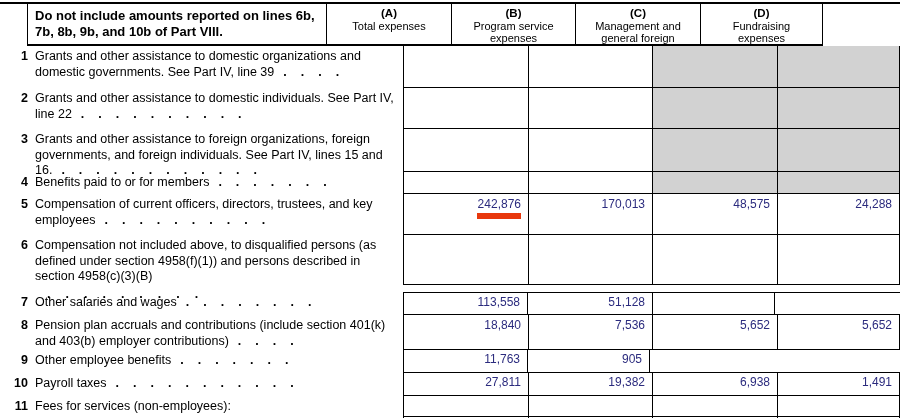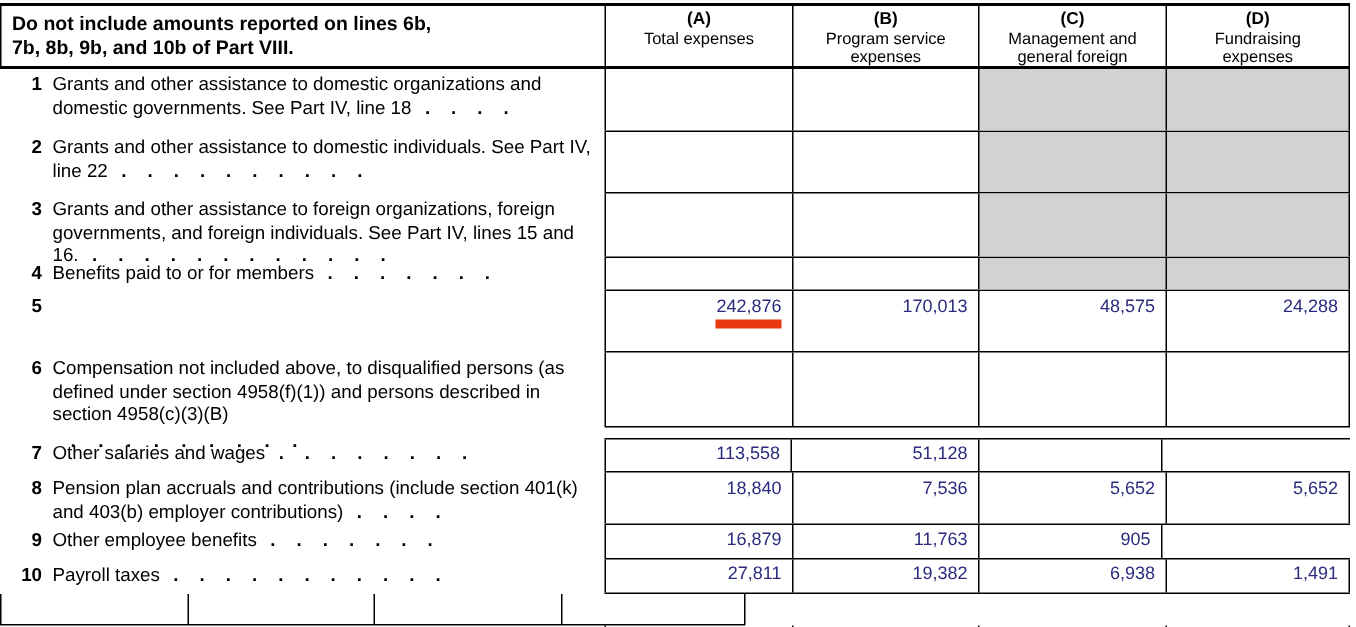--- a/index.html
+++ b/index.html
@@ -5,21 +5,21 @@
   * { box-sizing: border-box; margin: 0; padding: 0; }
   html, body { background: #fff; }
   body {
     width: 904px; height: 418px; overflow: hidden;
     font-family: "Liberation Sans", sans-serif; color: #000;
     padding-top: 2px;
   }
   .form { width: 900px; border-top: 2.5px solid #000; }
 
   
-  .hdr-row { display: flex; width: 900px; height: 42px; border-bottom: 2.5px solid #000; }
+  .hdr-row { display: flex; width: 796px; height: 42px; border-bottom: 2.5px solid #000; margin-left: 27px; }
   .hdr-desc {
     width: 403px; border-left: 1.5px solid #000;
     padding: 4px 4px 0 7px; font-weight: bold; font-size: 13px; line-height: 16px;
   }
   .hdr-grid { display: flex; width: 497px; }
   .hcell {
     border-left: 1.5px solid #000; text-align: center;
     padding-top: 3px; font-size: 11px; line-height: 12.5px; flex: none;
   }
   .hletter { display: block; font-weight: bold; font-size: 11.5px; }
@@ -76,21 +76,21 @@
       <div class="hcell cD">
         <span class="hletter">(D)</span>
         <span class="hlabel">Fundraising expenses</span>
       </div>
     </div>
   </div>
 
   <div class="row" style="height:42px">
     <div class="desc">
       <span class="num">1</span>
-      <div class="dtext"><span>Grants and other assistance to domestic organizations and domestic governments. See Part IV, line 18</span><span class="dots">....</span></div>
+      <div class="dtext"><span>Grants and other assistance to domestic organizations and domestic governments. See Part IV, line 39</span><span class="dots">....</span></div>
     </div>
     <div class="grid">
       <div class="cell cA">
           <span class="val"></span>
         </div>
       <div class="cell cB">
           <span class="val"></span>
         </div>
       <div class="cell cC shade"></div>
       <div class="cell cD shade"></div>
@@ -144,20 +144,21 @@
           <span class="val"></span>
         </div>
       <div class="cell cC shade"></div>
       <div class="cell cD shade"></div>
     </div>
   </div>
 
   <div class="row" style="height:41px">
     <div class="desc">
       <span class="num">5</span>
+      <div class="dtext"><span>Compensation of current officers, directors, trustees, and key employees</span><span class="dots">..........</span></div>
     </div>
     <div class="grid">
       <div class="cell cA">
         <span class="val">242,876</span>
         <span class="redbar"></span>
       </div>
       <div class="cell cB">
           <span class="val">170,013</span>
         </div>
       <div class="cell cC">
@@ -233,23 +234,20 @@
         </div>
     </div>
   </div>
 
   <div class="row" style="height:23px">
     <div class="desc">
       <span class="num">9</span>
       <div class="dtext"><span>Other employee benefits</span><span class="dots">.......</span></div>
     </div>
     <div class="grid">
-      <div class="cell cA">
-          <span class="val" style="padding-top:2px">16,879</span>
-        </div>
       <div class="cell cB">
           <span class="val" style="padding-top:2px">11,763</span>
         </div>
       <div class="cell cD">
           <span class="val" style="padding-top:2px">905</span>
         </div>
     </div>
   </div>
 
   <div class="row" style="height:23px">
@@ -267,20 +265,24 @@
       <div class="cell cC">
           <span class="val" style="padding-top:2px">6,938</span>
         </div>
       <div class="cell cD">
           <span class="val" style="padding-top:2px">1,491</span>
         </div>
     </div>
   </div>
 
   <div class="row" style="height:21px">
+    <div class="desc">
+      <span class="num">11</span>
+      <div class="dtext"><span>Fees for services (non-employees):</span></div>
+    </div>
     <div class="grid">
       <div class="cell cA"></div>
       <div class="cell cB"></div>
       <div class="cell cC"></div>
       <div class="cell cD"></div>
     </div>
   </div>
 
   <div class="row" style="height:3px">
     <div class="desc"></div>

